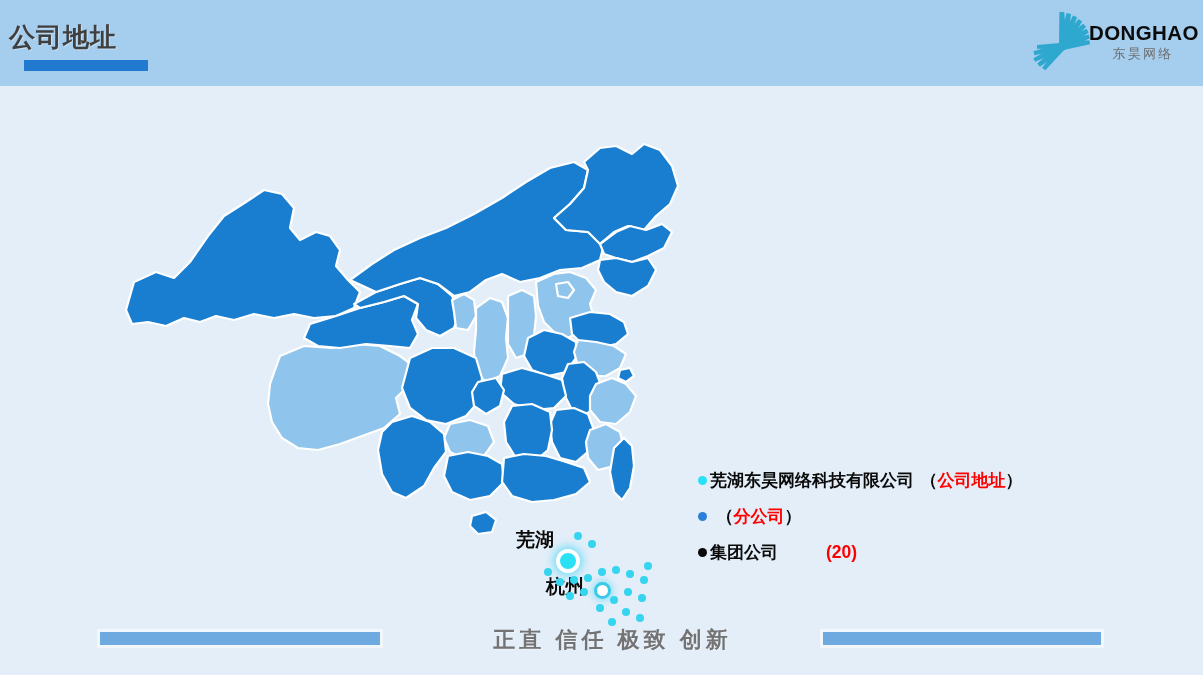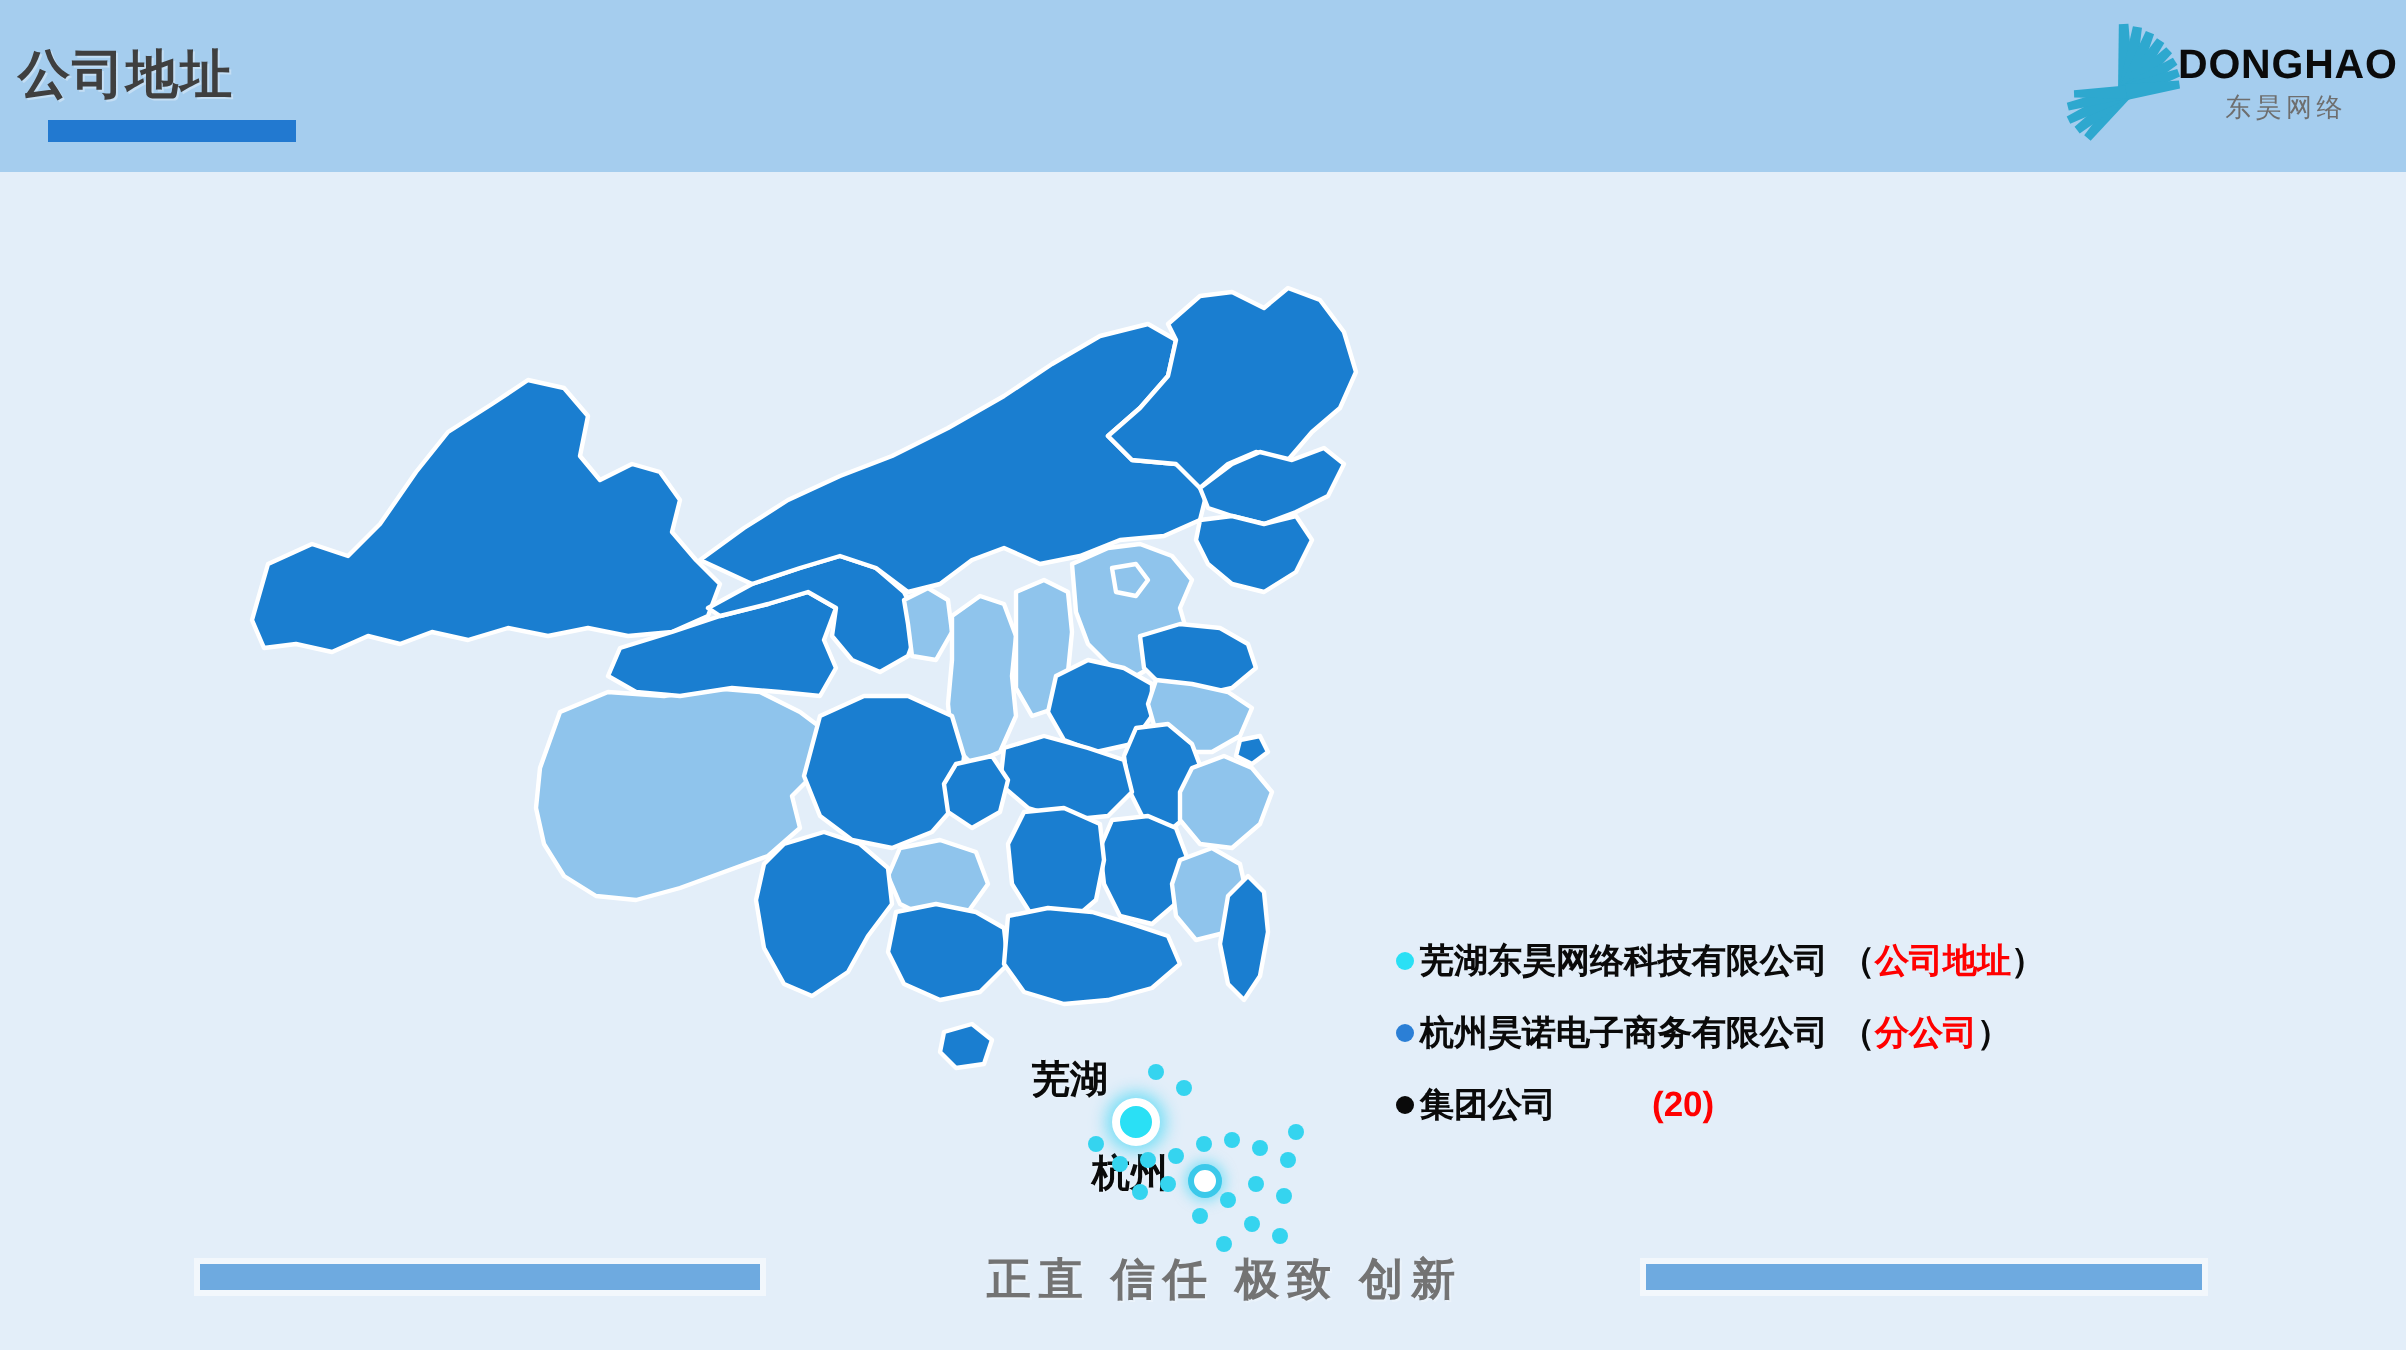--- a/index.html
+++ b/index.html
@@ -313,21 +313,20 @@
     <div class="legend-row">
       <span class="legend-bullet" style="background:#2ae0f5;"></span>
       <span class="legend-main">芜湖东昊网络科技有限公司</span>
       <span class="legend-paren">（</span>
       <span class="legend-main legend-tag">公司地址</span>
       <span class="legend-main">）</span>
     </div>
 
     <div class="legend-row">
       <span class="legend-bullet" style="background:#2b7fd6;"></span>
-      <span class="legend-main">杭州昊诺电子商务有限公司</span>
       <span class="legend-paren">（</span>
       <span class="legend-main legend-tag">分公司</span>
       <span class="legend-main">）</span>
     </div>
 
     <div class="legend-row">
       <span class="legend-bullet" style="background:#0a0a0a;"></span>
       <span class="legend-main">集团公司</span>
       <span class="legend-count">(20)</span>
     </div>

